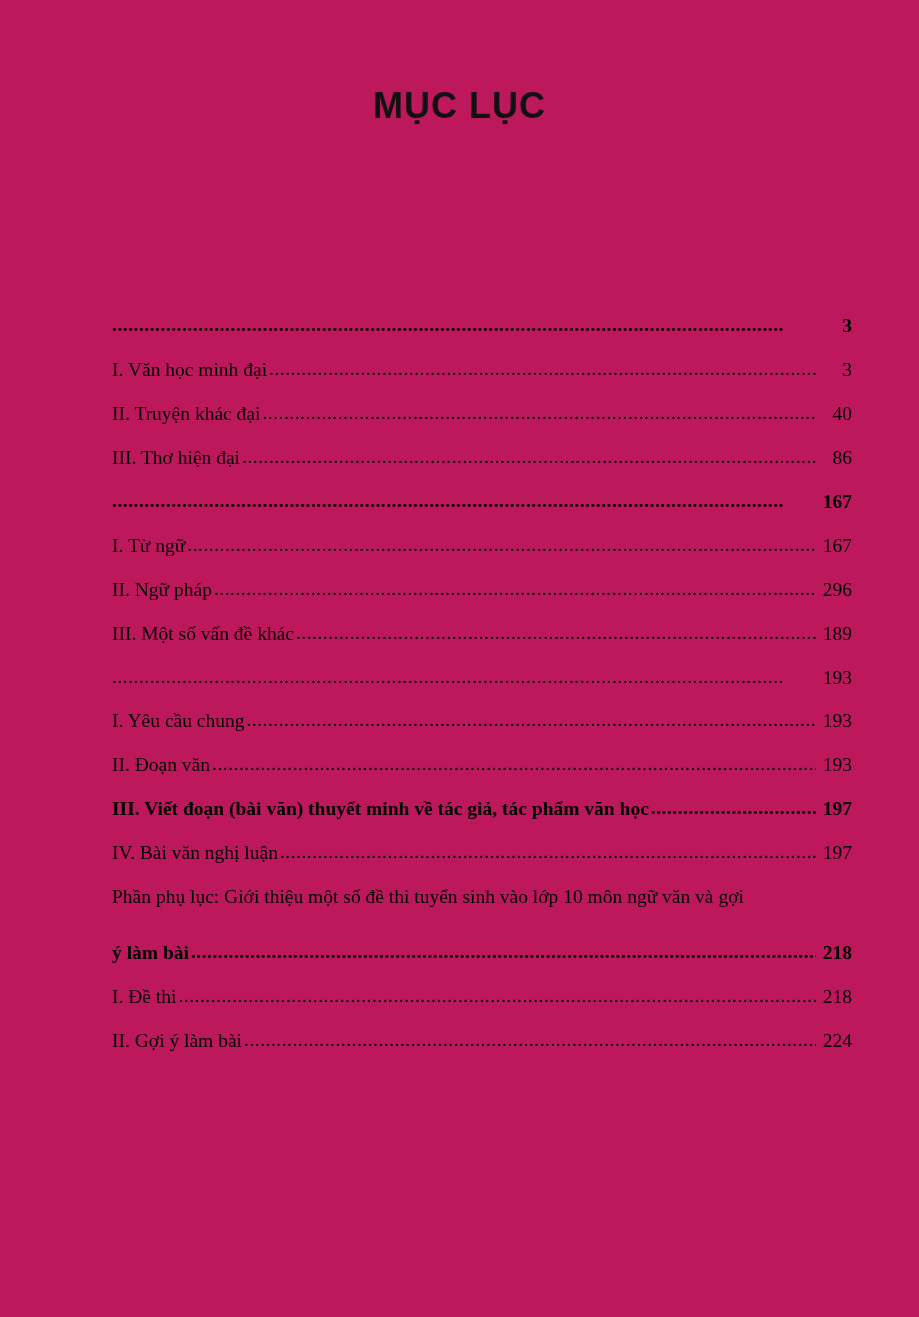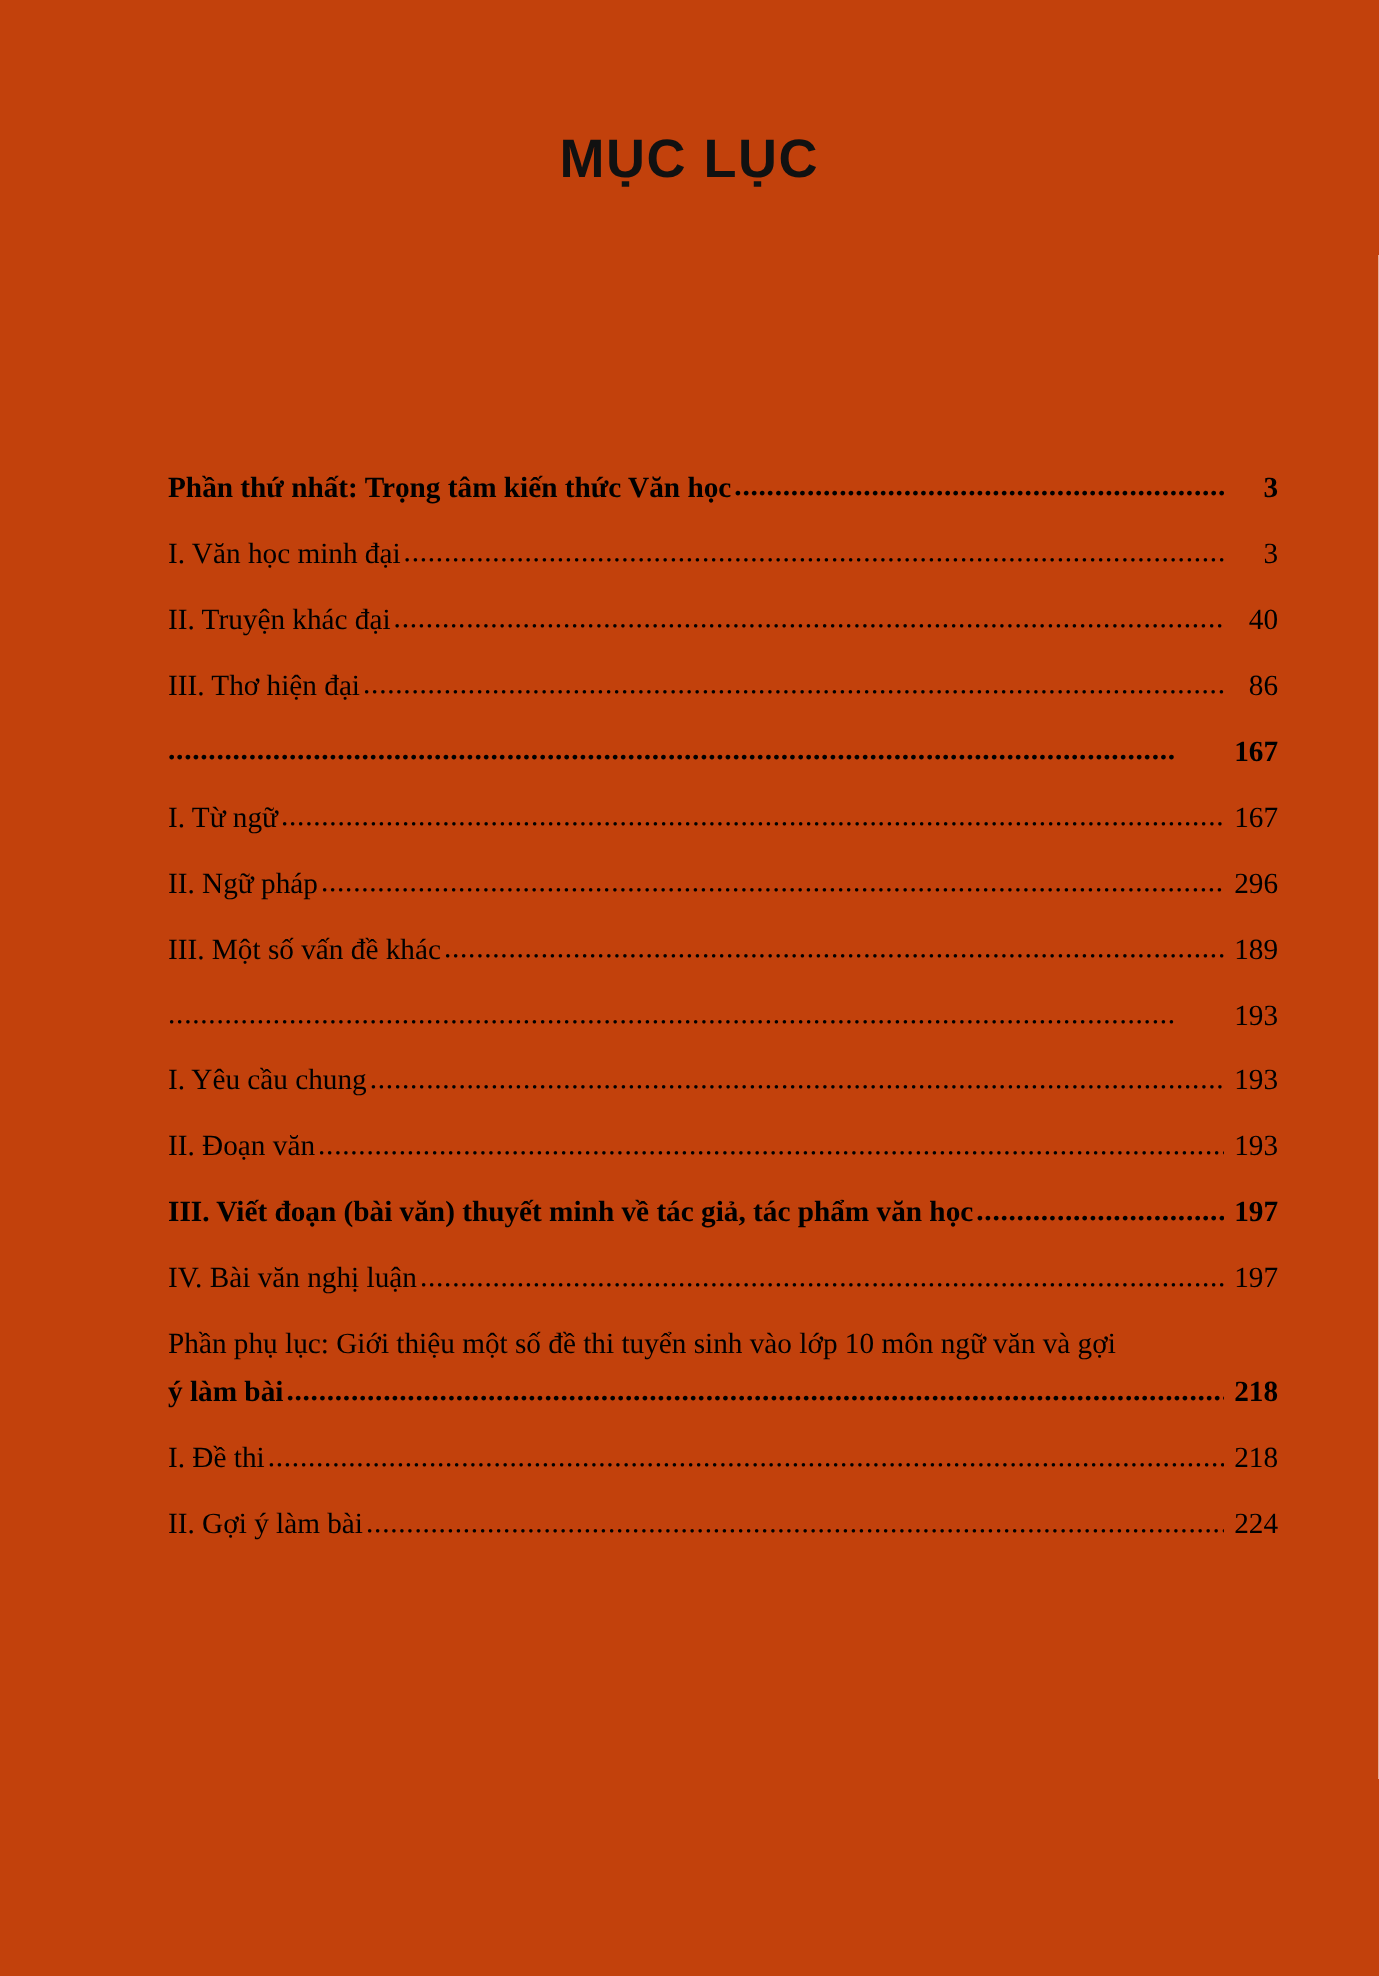--- a/index.html
+++ b/index.html
@@ -4,21 +4,21 @@
 <style>
   html, body {
     margin: 0;
     padding: 0;
     background: #ffffff;
   }
   .page {
     position: relative;
     width: 919px;
     height: 1317px;
-    background: #c2410c;
+    background: #be185d;
     margin: 0 auto;
     overflow: hidden;
     font-family: "Liberation Serif", "DejaVu Serif", serif;
     color: #000000;
   }
   .doc-title {
     position: absolute;
     top: 85px;
     left: 0;
     width: 919px;
@@ -73,35 +73,34 @@
     margin-bottom: 22.5px;
   }
   .toc-row.wrap .line1 {
     display: block;
     font-weight: normal;
   }
   .toc-row.wrap .line2 {
     display: flex;
     align-items: flex-end;
     white-space: nowrap;
-    margin-top: 10px;
+    margin-top: 34px;
     font-weight: bold;
   }
 </style>
 </head>
 <body>
 
 <div class="page">
 
   <div class="doc-title">MỤC LỤC</div>
 
   <div class="toc">
 
     <div class="toc-row bold">
-      <span class="toc-label">Phần thứ nhất: Trọng tâm kiến thức Văn học</span>
       <span class="toc-dots">.............................................................................................................................</span>
       <span class="toc-page">3</span>
     </div>
 
     <div class="toc-row">
       <span class="toc-label">I. Văn học minh đại</span>
       <span class="toc-dots">.............................................................................................................................</span>
       <span class="toc-page">3</span>
     </div>
 

